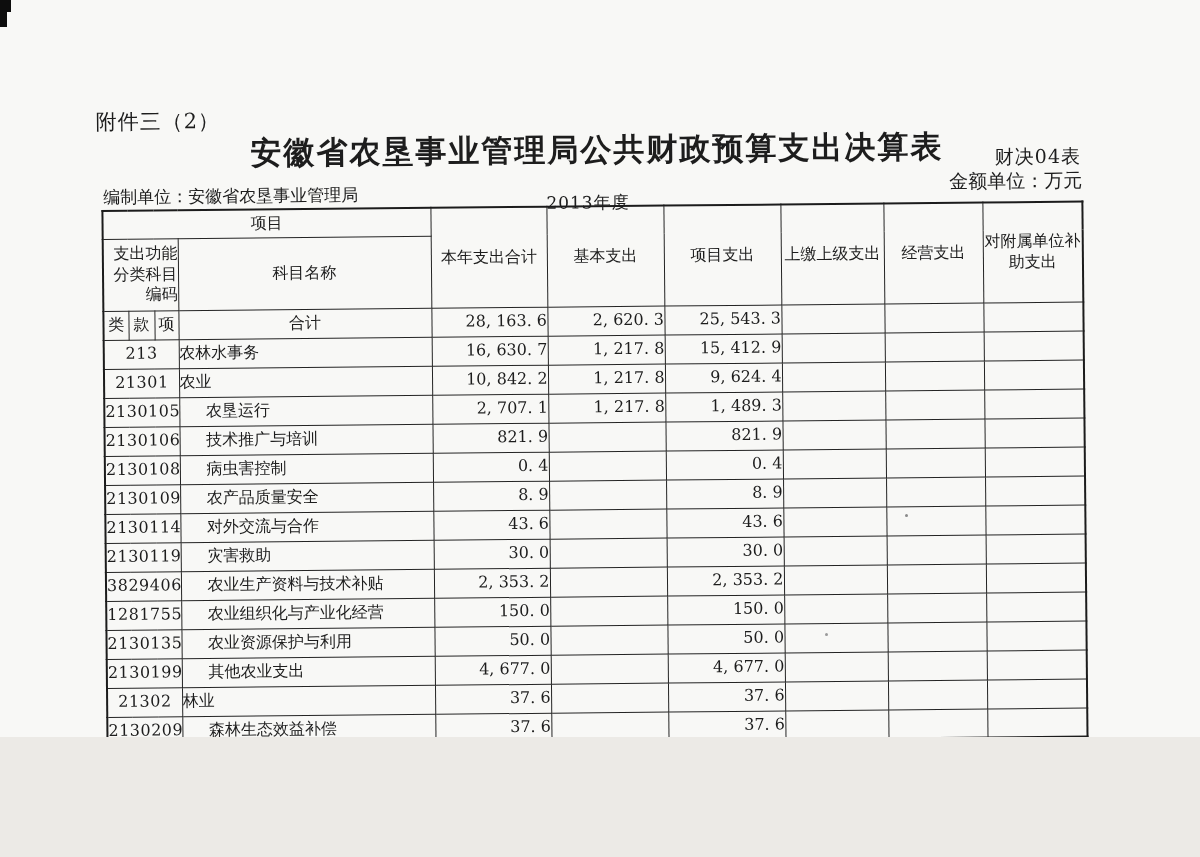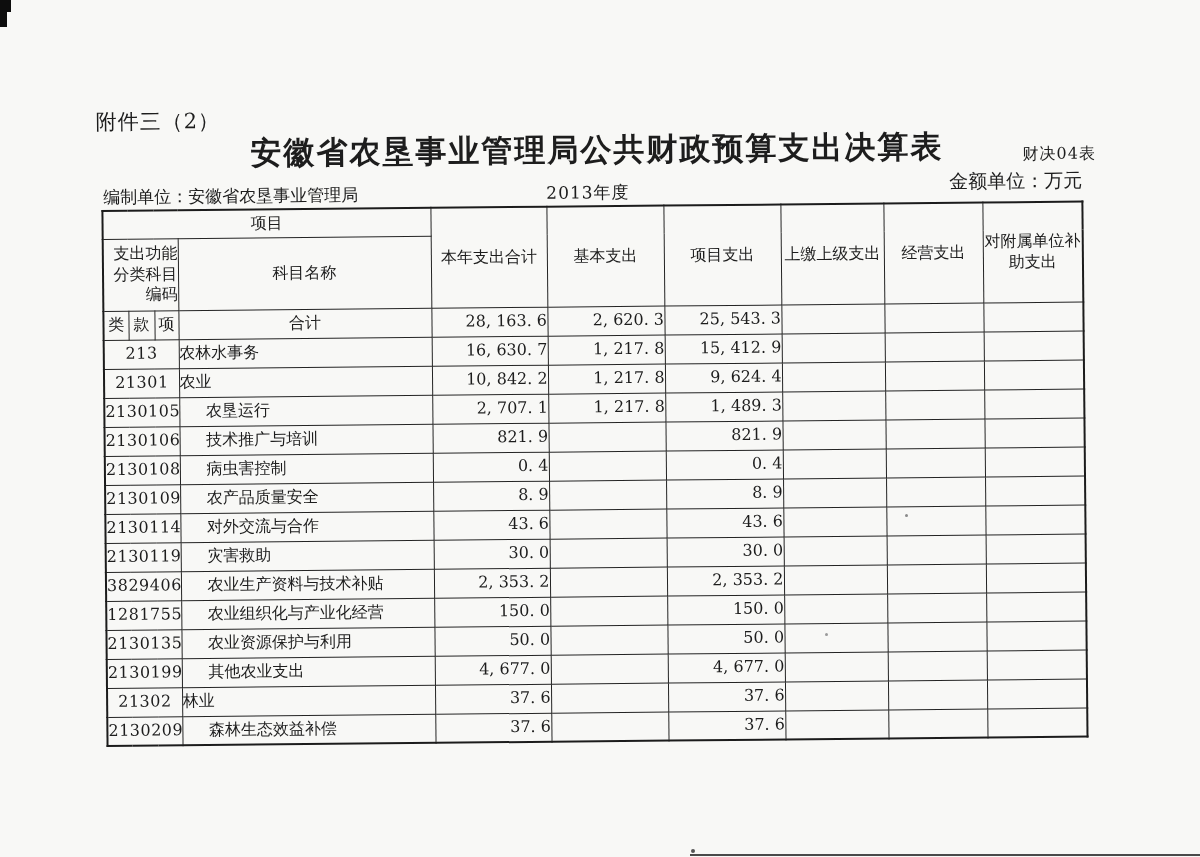--- a/index.html
+++ b/index.html
@@ -1,18 +1,18 @@
 <!DOCTYPE html>
 <html><head>
 <meta charset="utf-8">
 <style>
   html,body{margin:0;padding:0;}
   body{width:1200px;height:857px;background:#eceae6;}
   .page{
-    position:relative;width:1200px;height:857px;overflow:hidden;
+    position:relative;width:1200px;height:737px;overflow:hidden;
     background:#f8f8f6;
     font-family:"DejaVu Serif","Liberation Serif",serif;
     color:#1d1d1d;
   }
   
   .corner-mark{position:absolute;left:0;top:0;width:7px;height:27px;background:#0d0d0d;}
   .corner-mark:after{content:"";position:absolute;left:0;top:0;width:11px;height:12px;background:#0d0d0d;}
   .bottom-line{position:absolute;left:690px;top:854px;width:510px;height:2px;background:#4a4a4a;}
   .speck{position:absolute;background:#8a8a8a;border-radius:50%;}
   .speck.s1{left:905px;top:514px;width:3px;height:3px;}
@@ -20,24 +20,24 @@
   .speck.s3{left:691px;top:849px;width:4px;height:4px;background:#555;}
 
   
   .doc{position:absolute;inset:0;transform:rotate(-0.55deg);transform-origin:104px 480px;}
 
   .attachment{position:absolute;left:99px;top:108px;font-size:21px;letter-spacing:1px;}
   .doc-title{
     position:absolute;left:0;top:134px;width:1200px;text-align:center;
     font-size:31px;font-weight:bold;letter-spacing:2px;margin:0;
   }
-  .form-code{position:absolute;right:101px;top:153px;font-size:16px;letter-spacing:1px;}
+  .form-code{position:absolute;right:116px;top:153px;font-size:19px;letter-spacing:1px;}
   .unit-note{position:absolute;right:115px;top:177px;font-size:19px;}
   .prepared-by{position:absolute;left:106px;top:186px;font-size:17px;}
-  .year{position:absolute;left:549px;top:186px;font-size:17px;letter-spacing:1px;}
+  .year{position:absolute;left:549px;top:196px;font-size:17px;letter-spacing:1px;}
 
   table.budget{
     position:absolute;left:104px;top:210px;width:980px;
     border-collapse:collapse;table-layout:fixed;
   }
   table.budget th,table.budget td{
     border:1.8px solid #242424;
     font-weight:normal;padding:0;overflow:hidden;
     font-size:16px;line-height:1.3;vertical-align:middle;
   }

